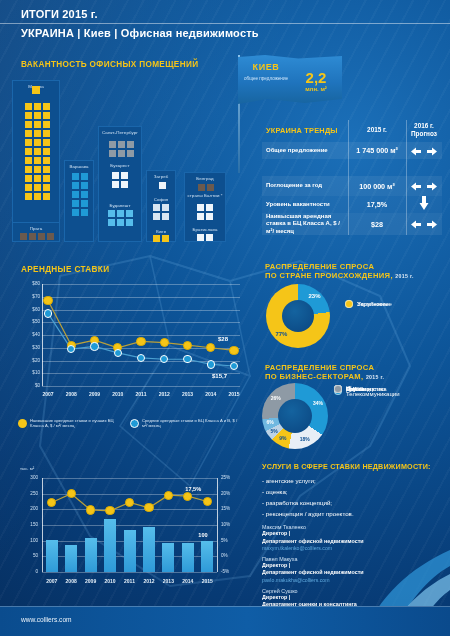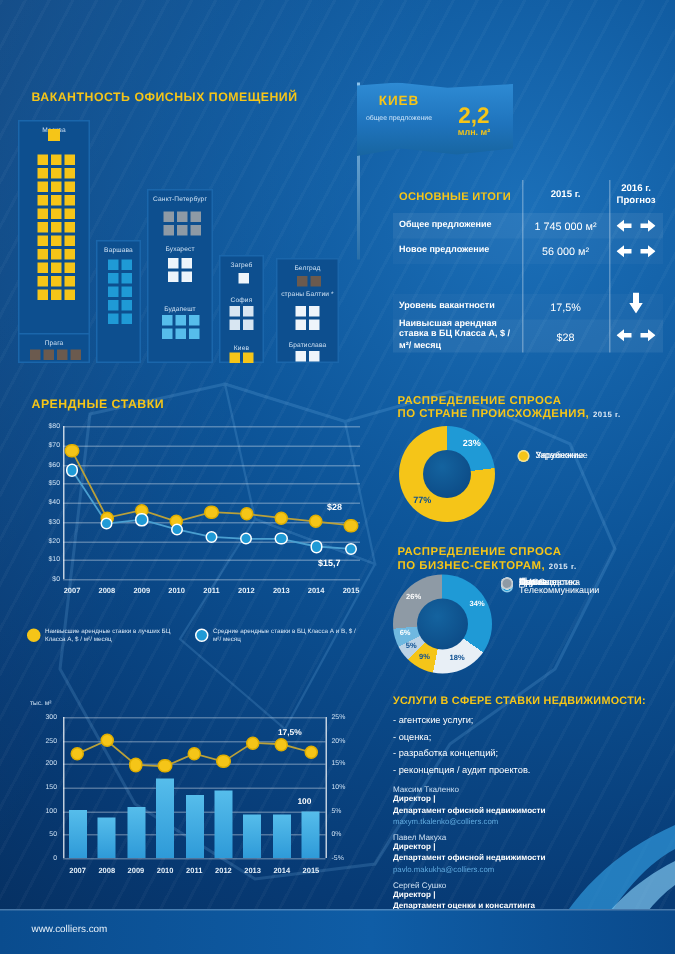--- a/index.html
+++ b/index.html
@@ -76,21 +76,21 @@
   .flag-unit { position: absolute; left: 56px; top: 31px; width: 44px; text-align: center;
                font-size: 6px; font-weight: bold; color: #f5c518; }
   .flag-pole { position: absolute; left: 238px; top: 55px; width: 2px; height: 118px;
                background: linear-gradient(180deg, #8fc3ea, #2a6fa8); }
 
   
   #trends { position: absolute; left: 262px; top: 120px; width: 180px; height: 116px; }
   .tr-row { position: absolute; left: 0; width: 180px; display: flex; align-items: center; }
   .tr-sep { position: absolute; background: rgba(255,255,255,.30); }
   .tc1 { width: 86px; padding-left: 4px; font-size: 6px; font-weight: bold; line-height: 1.25; color: #ffffff; }
-  .tc2 { width: 58px; text-align: center; font-size: 7.2px; font-weight: normal; color: #ffffff; }
+  .tc2 { width: 58px; text-align: center; font-size: 7.2px; font-weight: bold; color: #ffffff; }
   .tc3 { width: 36px; text-align: center; }
   .th1 { color: #f5c518; font-size: 7.4px; font-weight: bold; letter-spacing: .2px; }
   .th2, .th3 { font-size: 6.4px; font-weight: bold; color: #ffffff; text-align: center; line-height: 1.25; }
 
   
   .axlbl { position: absolute; font-size: 4.6px; color: #cfe2f4; }
   .gl { position: absolute; height: 1px; background: rgba(255,255,255,.30); }
   .axis { position: absolute; background: rgba(255,255,255,.75); }
   .dot { position: absolute; border-radius: 50%; }
   .dotY { background: #f5c518; border: 1px solid #e0ae00; }
@@ -135,20 +135,25 @@
 
 <div id="page">
   <div class="diag"></div>
 
   <svg class="mapghost" viewBox="0 0 450 370">
     <path d="M60 40 L150 20 L230 45 L300 25 L380 60 L410 130 L370 210 L300 260 L250 340 L170 350 L90 300 L40 210 Z" fill="none" stroke="#8fd0ff" stroke-width="2"></path>
     <path d="M150 20 L170 110 L250 140 L230 45 Z" fill="none" stroke="#8fd0ff" stroke-width="1.5"></path>
     <path d="M170 110 L120 190 L190 250 L250 140 Z" fill="none" stroke="#8fd0ff" stroke-width="1.5"></path>
   </svg>
 
+  <div class="hdr">
+    <div class="hdr-line"></div>
+    <div class="h-title">ИТОГИ  2015 г.</div>
+    <div class="h-sub">УКРАИНА | Киев | Офисная недвижимость</div>
+  </div>
 
 
   <div class="sect" style="left:21px; top:60px;">ВАКАНТНОСТЬ ОФИСНЫХ ПОМЕЩЕНИЙ</div>
   <div id="skyline">
       <div class="bld" style="left: 0px; top: 8px; width: 48px; height: 162px;">
         <div class="cap">Москва</div>
         <div class="grid" style="left: 11.5px; top: 22px; grid-template-columns: repeat(3, 7px);">
           <span class="w" style="background: rgb(245, 197, 24);"></span>
           <span class="w" style="background: rgb(245, 197, 24);"></span>
           <span class="w" style="background: rgb(245, 197, 24);"></span>
@@ -291,35 +296,35 @@
   <div id="flag">
     <div class="flag-bg"></div>
     <div class="flag-city">КИЕВ</div>
     <div class="flag-lbl">общее предложение</div>
     <div class="flag-num">2,2</div>
     <div class="flag-unit">млн. м²</div>
   </div>
 
   <div id="trends">
       <div class="tr-row" style="top: 0px; height: 20px; align-items: flex-start;">
-        <div class="tc1 th1" style="padding-top:6px">ОСНОВНЫЕ ИТОГИ</div>
+        <div class="tc1 th1" style="padding-top:6px">УКРАИНА ТРЕНДЫ</div>
         <div class="tc2 th2" style="padding-top:6px">2015  г.</div>
         <div class="tc3 th3" style="padding-top:2px">2016  г.<br>Прогноз</div>
       </div>
       <div class="tr-row" style="top: 22px; height: 17px; background: rgba(255, 255, 255, 0.07);">
         <div class="tc1">Общее предложение</div>
         <div class="tc2">1 745 000 м²</div>
         <div class="tc3"><svg width="26" height="9" viewBox="0 0 26 9">
             <path d="M0 4.5 L5 0.5 L5 3 L10 3 L10 6 L5 6 L5 8.5 Z" fill="#fff"></path>
             <path d="M26 4.5 L21 0.5 L21 3 L16 3 L16 6 L21 6 L21 8.5 Z" fill="#fff"></path>
           </svg></div>
       </div>
-      <div class="tr-row" style="top: 39px; height: 17px; background: rgba(255, 255, 255, 0.03);">
-        <div class="tc1">Новое предложение</div>
-        <div class="tc2">56 000 м²</div>
+      <div class="tr-row" style="top: 56px; height: 20px; background: rgba(255, 255, 255, 0.07);">
+        <div class="tc1">Поглощение за год</div>
+        <div class="tc2">100 000 м²</div>
         <div class="tc3"><svg width="26" height="9" viewBox="0 0 26 9">
             <path d="M0 4.5 L5 0.5 L5 3 L10 3 L10 6 L5 6 L5 8.5 Z" fill="#fff"></path>
             <path d="M26 4.5 L21 0.5 L21 3 L16 3 L16 6 L21 6 L21 8.5 Z" fill="#fff"></path>
           </svg></div>
       </div>
       <div class="tr-row" style="top: 76px; height: 17px; background: rgba(255, 255, 255, 0.03);">
         <div class="tc1">Уровень вакантности</div>
         <div class="tc2">17,5%</div>
         <div class="tc3"><svg width="10" height="14" viewBox="0 0 10 14">
             <path d="M5 14 L0.5 7 L3 7 L3 0 L7 0 L7 7 L9.5 7 Z" fill="#fff"></path>

